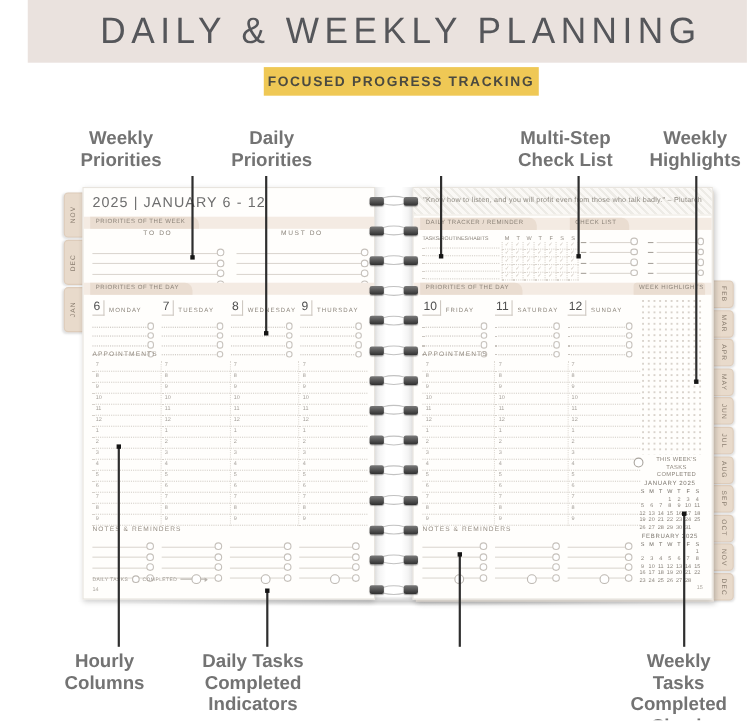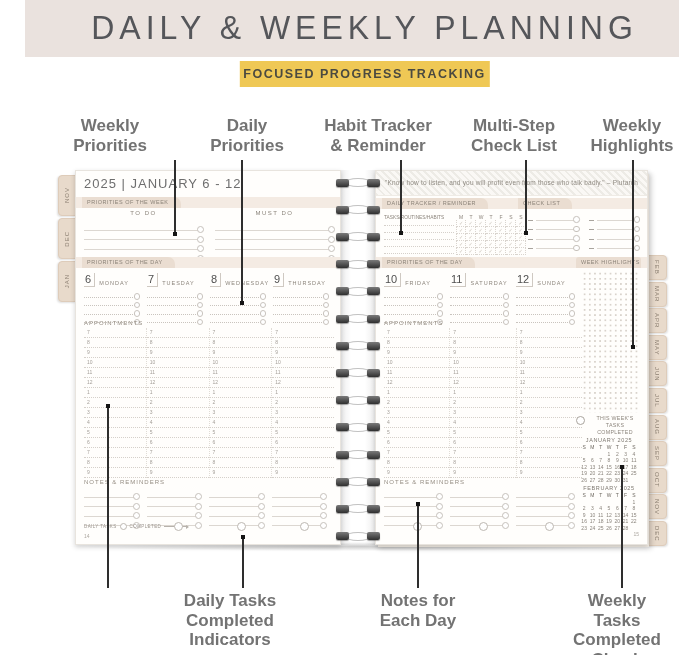--- a/index.html
+++ b/index.html
@@ -708,41 +708,39 @@
       </div>
     </div>
 <div class="note-label" style="left: 85px; top: 116px;">Weekly
 Priorities</div>
     <div class="pline" style="left: 149.25px; top: 160px; height: 74px;"></div>
     <div class="pdot" style="left: 148.25px; top: 232px;"></div>
     <div class="note-label" style="left: 222px; top: 116px;">Daily
 Priorities</div>
     <div class="pline" style="left: 216.25px; top: 160px; height: 143px;"></div>
     <div class="pdot" style="left: 215.25px; top: 301px;"></div>
-    <div class="note-label" style="left: 353px; top: 116px;">Habit Tracker
-&amp; Reminder</div>
     <div class="pline" style="left: 375.25px; top: 160px; height: 73px;"></div>
     <div class="pdot" style="left: 374.25px; top: 231px;"></div>
     <div class="note-label" style="left: 489px; top: 116px;">Multi-Step
 Check List</div>
     <div class="pline" style="left: 500.25px; top: 160px; height: 73px;"></div>
     <div class="pdot" style="left: 499.25px; top: 231px;"></div>
     <div class="note-label" style="left: 607px; top: 116px;">Weekly
 Highlights</div>
     <div class="pline" style="left: 607.25px; top: 160px; height: 187px;"></div>
     <div class="pdot" style="left: 606.25px; top: 345px;"></div>
+    <div class="note-label" style="left: 70px; top: 591px;">Hourly
+Columns</div>
     <div class="pline" style="left: 82.25px; top: 406px; height: 182px;"></div>
     <div class="pdot" style="left: 81.25px; top: 404px;"></div>
     <div class="note-label" style="left: 205px; top: 591px;">Daily Tasks
 Completed
 Indicators</div>
     <div class="pline" style="left: 217.25px; top: 537px; height: 51px;"></div>
     <div class="pdot" style="left: 216.25px; top: 535px;"></div>
-    <div class="note-label" style="left: 393px; top: 591px;">Notes for
-Each Day</div>
     <div class="pline" style="left: 392.25px; top: 504px; height: 84px;"></div>
     <div class="pdot" style="left: 391.25px; top: 502px;"></div>
     <div class="note-label" style="left: 592px; top: 591px;">Weekly Tasks
 Completed
 Check Box</div>
     <div class="pline" style="left: 596.25px; top: 467px; height: 121px;"></div>
     <div class="pdot" style="left: 595.25px; top: 465px;"></div>
     <div class="tab tab-l" style="top: 175px;">
       <span>NOV</span>
     </div>

